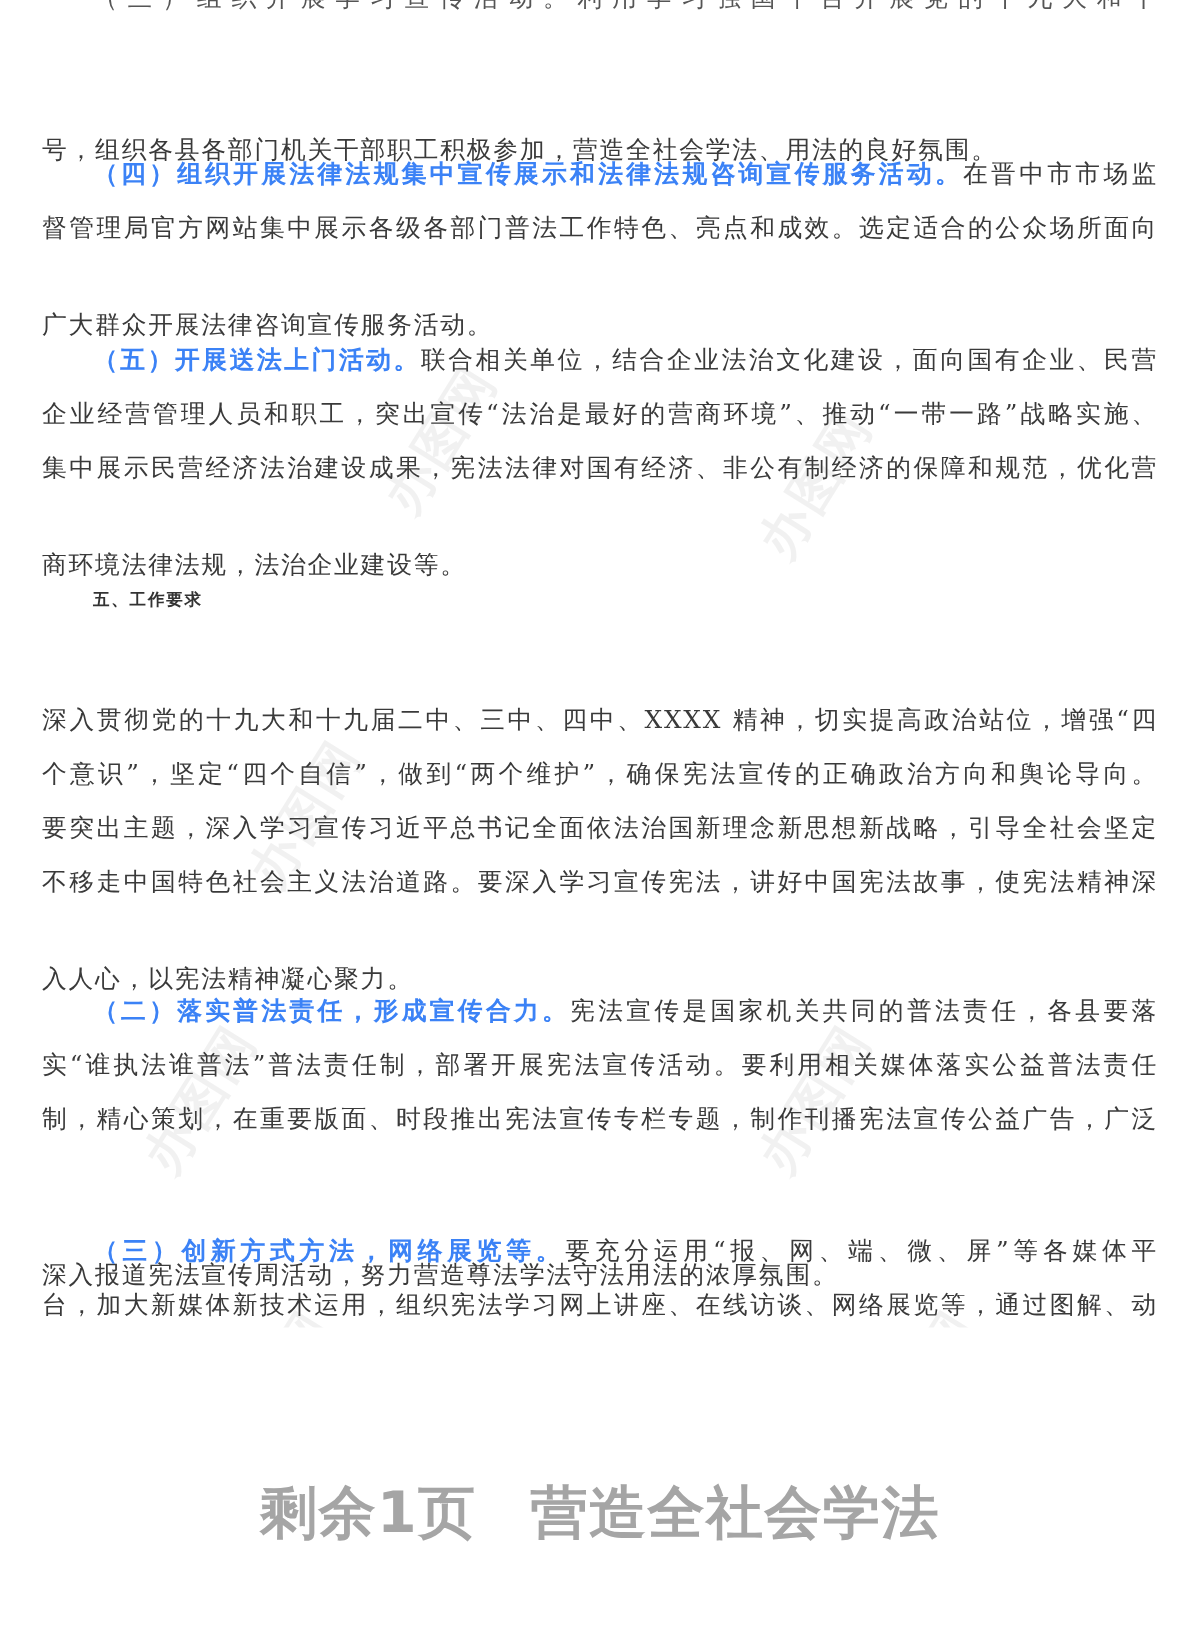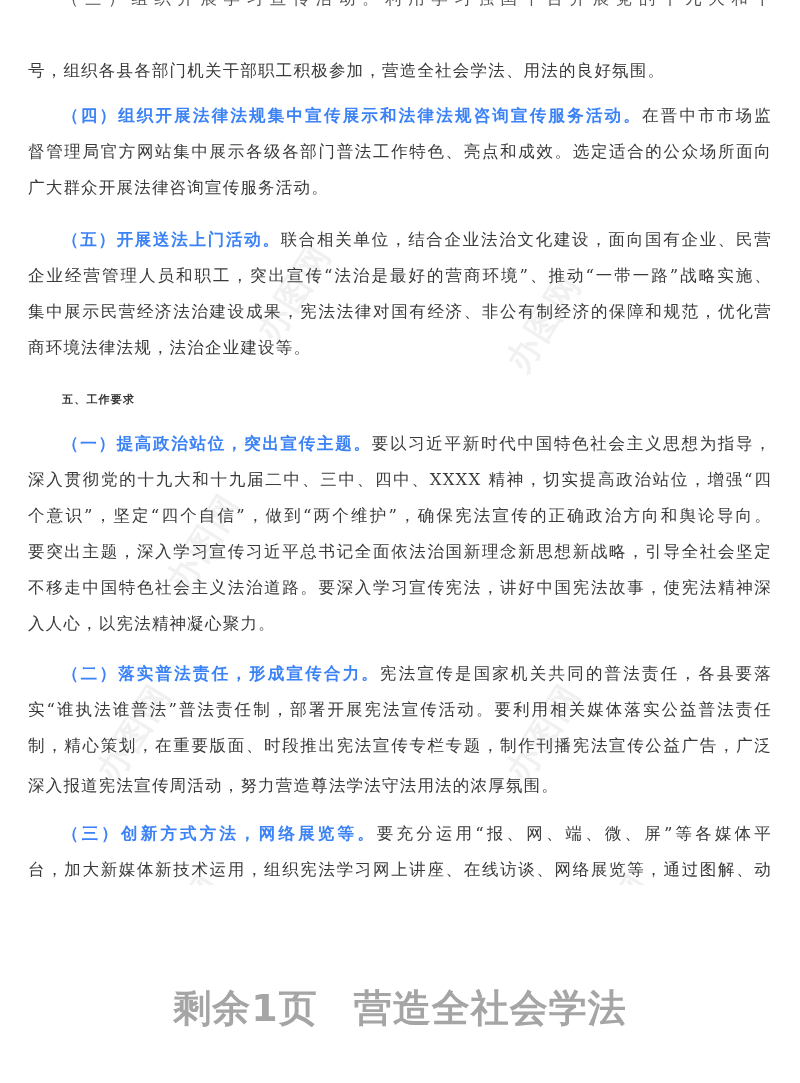--- a/index.html
+++ b/index.html
@@ -34,20 +34,21 @@
     text-align: justify;
     text-align-last: justify;
     overflow: hidden;
   }
   .line.indent {
     left: 62px;
     width: 710px;
   }
   .line.last {
     text-align-last: left;
+    margin-top: 29px;
   }
   .line.cut {
     top: -12px;
     color: #555;
   }
   .bold {
     font-weight: bold;
     color: #3b82f6;
   }
   .heading {
@@ -116,31 +117,30 @@
   <div class="line" style="top:141px;">督管理局官方网站集中展示各级各部门普法工作特色、亮点和成效。选定适合的公众场所面向</div>
   <div class="line last" style="top:177px;">广大群众开展法律咨询宣传服务活动。</div>
 
   <div class="line indent" style="top:229px;"><span class="bold">（五）开展送法上门活动。</span><span>联合相关单位，结合企业法治文化建设，面向国有企业、民营</span></div>
   <div class="line" style="top:265px;">企业经营管理人员和职工，突出宣传“法治是最好的营商环境”、推动“一带一路”战略实施、</div>
   <div class="line" style="top:301px;">集中展示民营经济法治建设成果，宪法法律对国有经济、非公有制经济的保障和规范，优化营</div>
   <div class="line last" style="top:337px;">商环境法律法规，法治企业建设等。</div>
 
   <div class="heading">五、工作要求</div>
 
-  <div class="line indent" style="top:433px;"><span class="bold">（一）提高政治站位，突出宣传主题。</span><span>要以习近平新时代中国特色社会主义思想为指导，</span></div>
   <div class="line" style="top:469px;">深入贯彻党的十九大和十九届二中、三中、四中、XXXX 精神，切实提高政治站位，增强“四</div>
   <div class="line" style="top:505px;">个意识”，坚定“四个自信”，做到“两个维护”，确保宪法宣传的正确政治方向和舆论导向。</div>
   <div class="line" style="top:541px;">要突出主题，深入学习宣传习近平总书记全面依法治国新理念新思想新战略，引导全社会坚定</div>
   <div class="line" style="top:577px;">不移走中国特色社会主义法治道路。要深入学习宣传宪法，讲好中国宪法故事，使宪法精神深</div>
   <div class="line last" style="top:613px;">入人心，以宪法精神凝心聚力。</div>
 
   <div class="line indent" style="top:663px;"><span class="bold">（二）落实普法责任，形成宣传合力。</span><span>宪法宣传是国家机关共同的普法责任，各县要落</span></div>
   <div class="line" style="top:699px;">实“谁执法谁普法”普法责任制，部署开展宪法宣传活动。要利用相关媒体落实公益普法责任</div>
   <div class="line" style="top:735px;">制，精心策划，在重要版面、时段推出宪法宣传专栏专题，制作刊播宪法宣传公益广告，广泛</div>
-  <div class="line last" style="top:775px;">深入报道宪法宣传周活动，努力营造尊法学法守法用法的浓厚氛围。</div>
+  <div class="line last" style="top:810px;">深入报道宪法宣传周活动，努力营造尊法学法守法用法的浓厚氛围。</div>
 
   <div class="line indent" style="top:823px;"><span class="bold">（三）创新方式方法，网络展览等。</span><span>要充分运用“报、网、端、微、屏”等各媒体平</span></div>
   <div class="line" style="top:859px;">台，加大新媒体新技术运用，组织宪法学习网上讲座、在线访谈、网络展览等，通过图解、动</div>
 
   <div class="fade" style="top:885px;"></div>
   <div class="remaining">
     <span>剩余1页</span><span>营造全社会学法</span>
   </div>
 </div>
 

